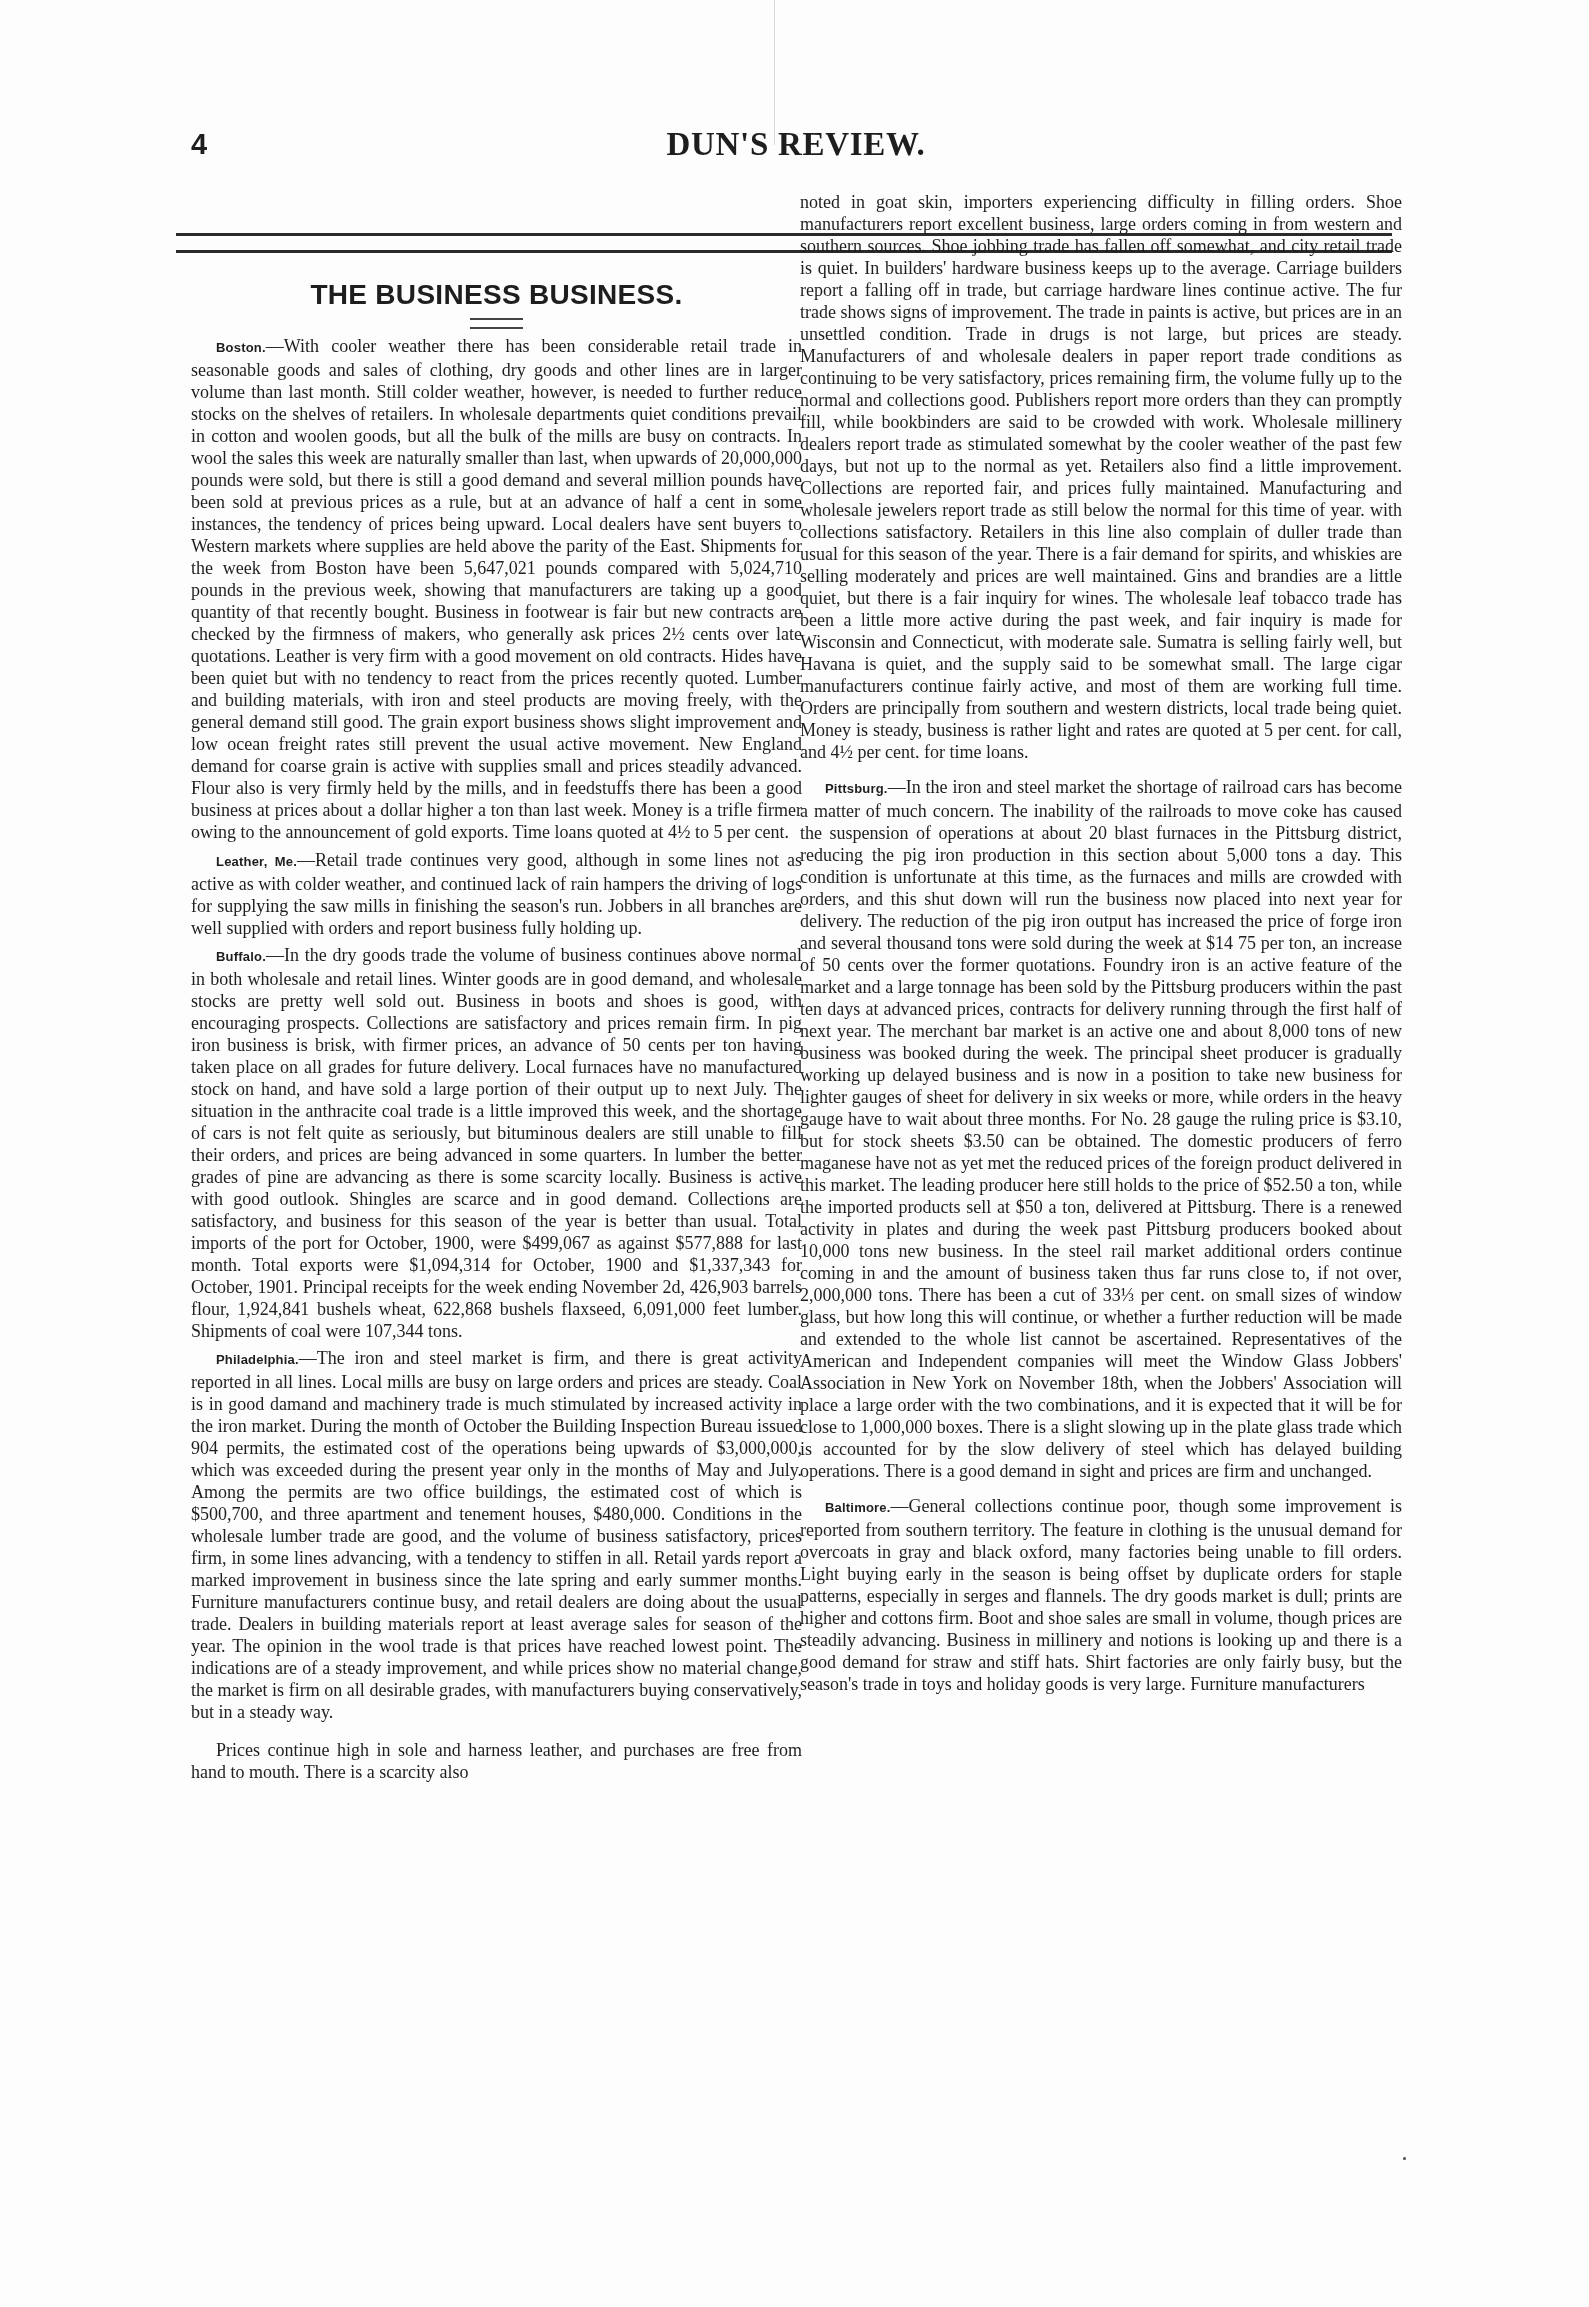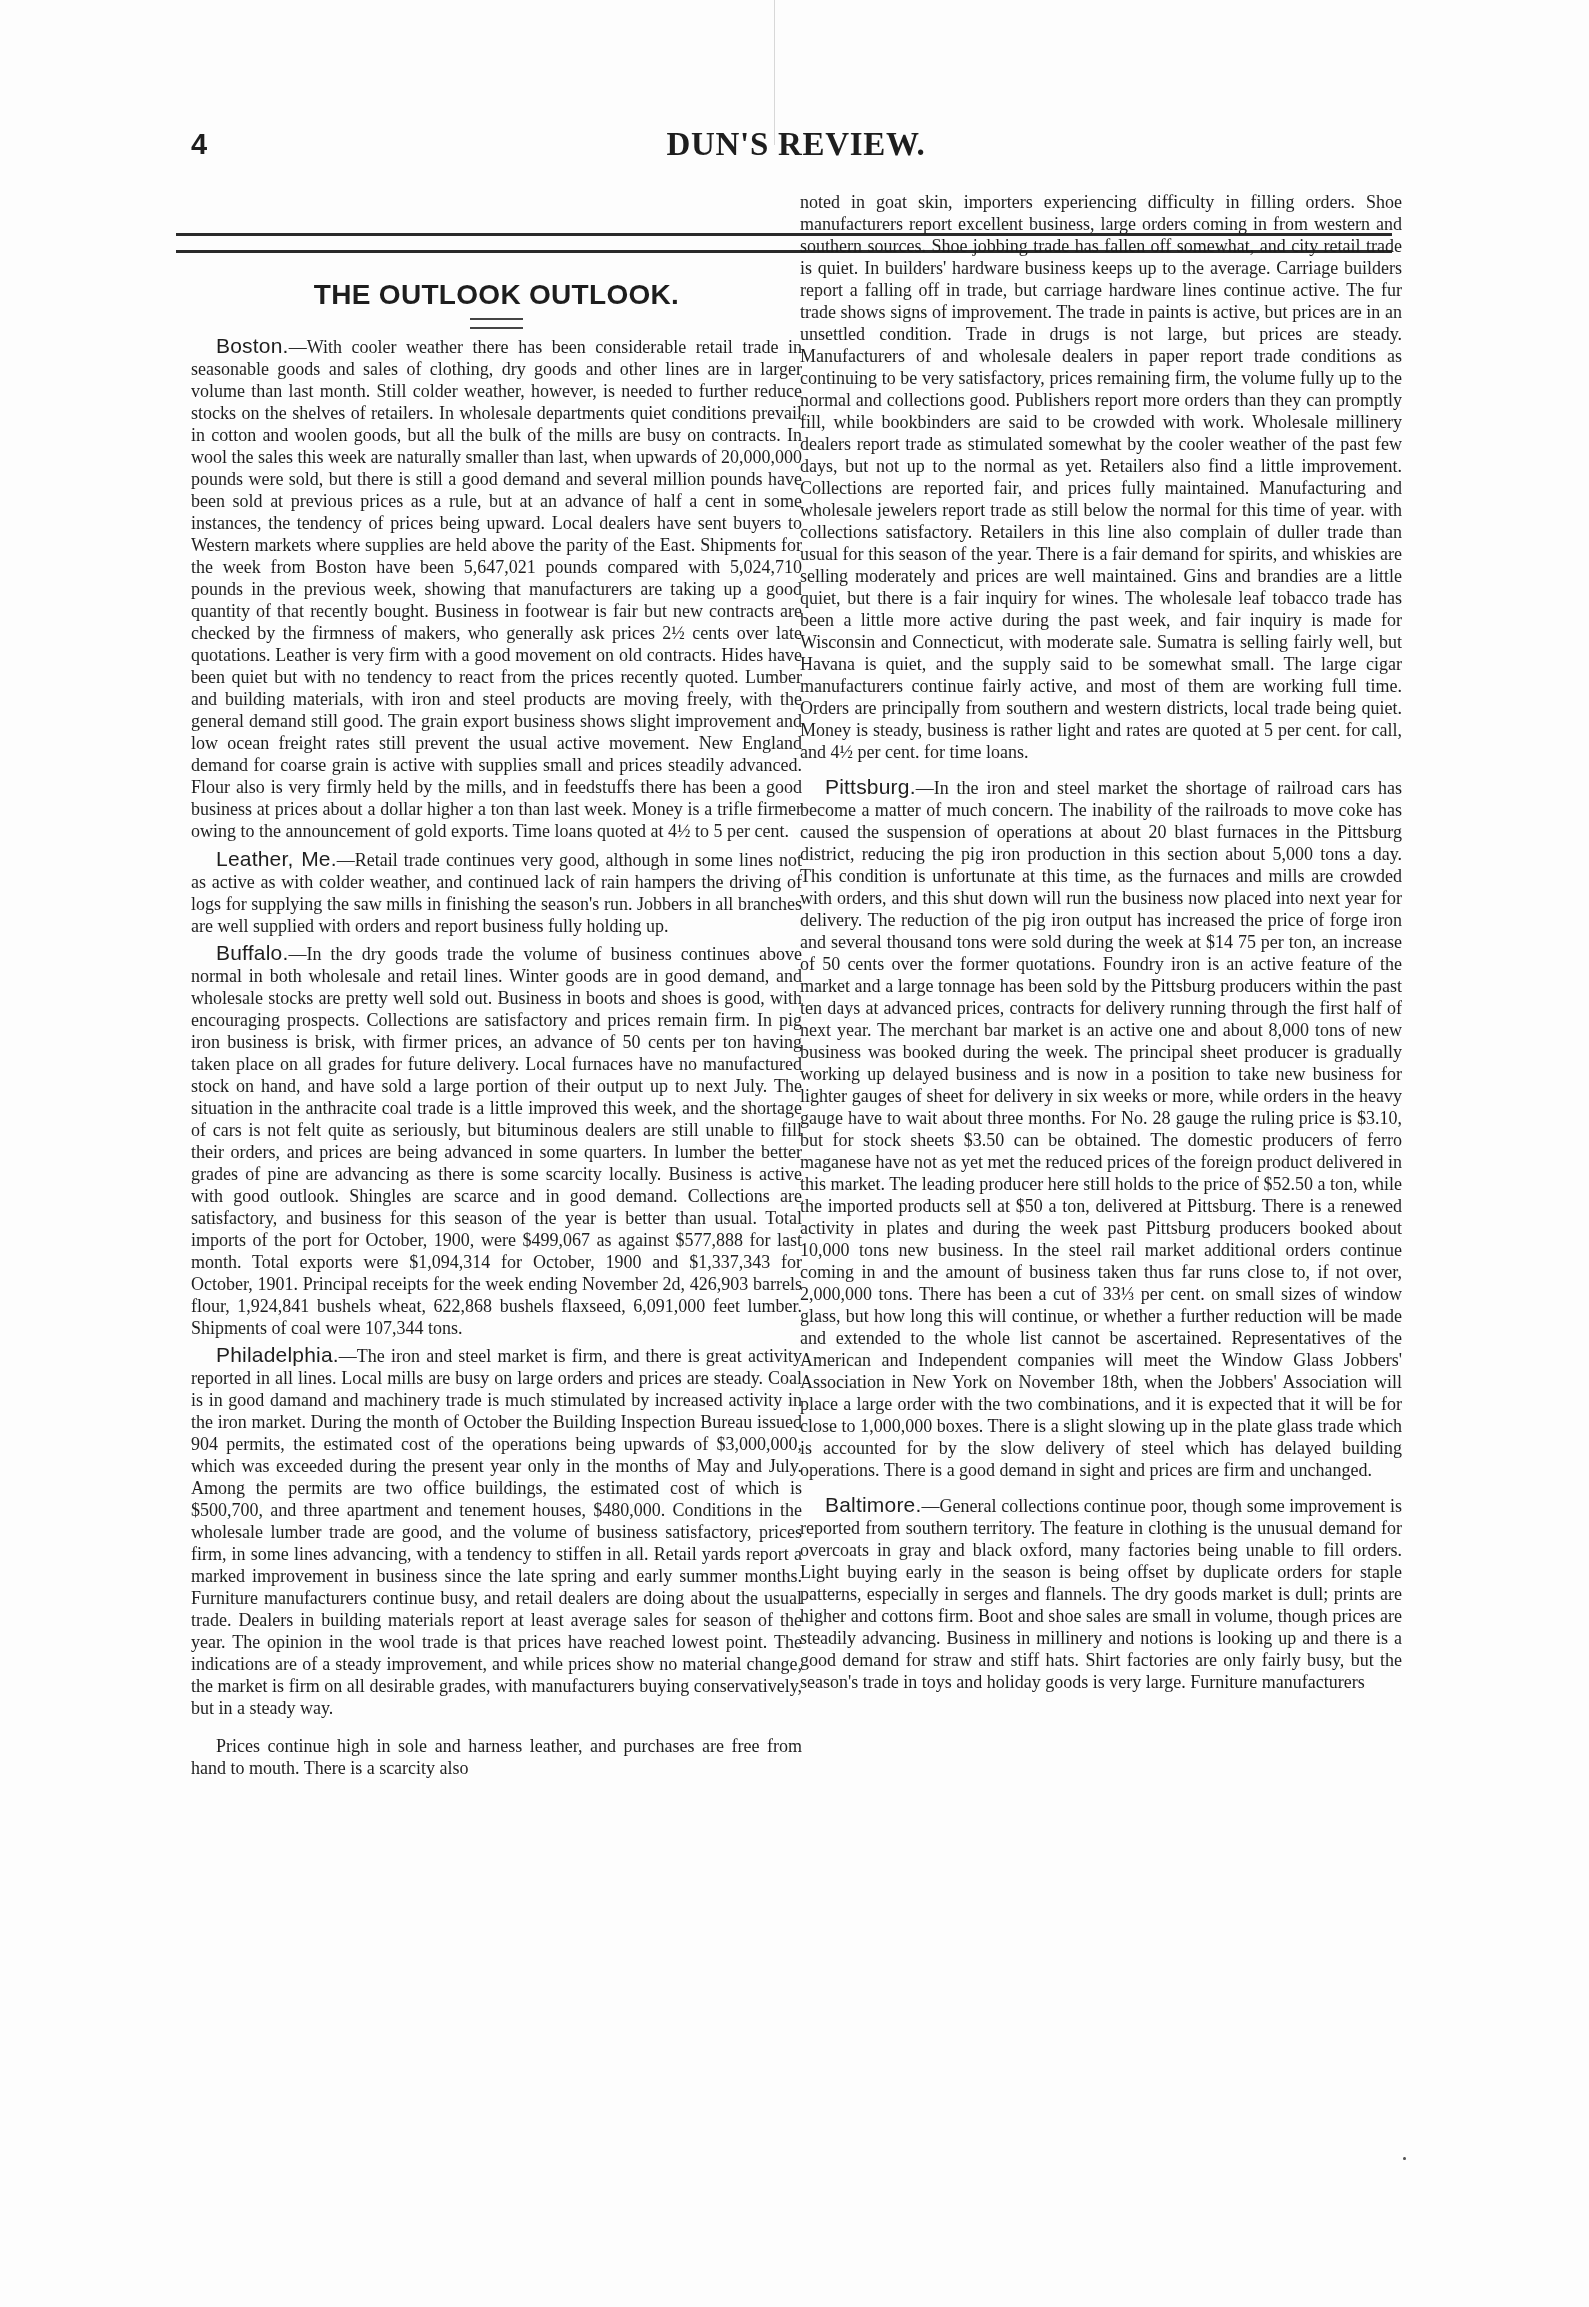--- a/index.html
+++ b/index.html
@@ -47,42 +47,42 @@
     text-align: center; font-family: "Liberation Serif", serif;
     font-weight: bold; font-size: 20px; line-height: 24px;
     margin: 0 0 0 0;
   }
   .short-rule {
     width: 53px; height: 2px; background: #444; margin: 5.3px auto 6.6px auto;
   }
   .para { margin: 0; text-indent: 25px; }
   .para + .para { margin-top: 5.3px; }
   .city {
-    font-family: "Liberation Sans", sans-serif; font-weight: normal;
-    font-size: 21px; letter-spacing: 0.2px;
+    font-family: "Liberation Sans", sans-serif; font-weight: bold;
+    font-size: 13px; letter-spacing: 0.2px;
   }
   .stray-dot {
     position: absolute; width: 2.6px; height: 3.3px; background: #555; border-radius: 50%;
   }
 </style>
 </head>
 <body>
 
 <div class="fold"></div>
 
 <div class="page-header">
   <span class="page-num">4</span>
   <div class="masthead">DUN'S REVIEW.</div>
 </div>
 
 <div class="rule" style="top:233px;"></div>
 <div class="rule" style="top:250px;"></div>
 
 <div class="col col-left" style="top:276px;">
-  <h1 class="headline">THE OUTLOOK OUTLOOK.</h1>
+  <h1 class="headline">THE BUSINESS BUSINESS.</h1>
   <div class="short-rule"></div>
   <div class="short-rule"></div>
 
   <p class="para"><span class="city">Boston.</span><span>—With cooler weather there has been considerable retail trade in seasonable goods and sales of clothing, dry goods and other lines are in larger volume than last month. Still colder weather, however, is needed to further reduce stocks on the shelves of retailers. In wholesale departments quiet conditions prevail in cotton and woolen goods, but all the bulk of the mills are busy on contracts. In wool the sales this week are naturally smaller than last, when upwards of 20,000,000 pounds were sold, but there is still a good demand and several million pounds have been sold at previous prices as a rule, but at an advance of half a cent in some instances, the tendency of prices being upward. Local dealers have sent buyers to Western markets where supplies are held above the parity of the East. Shipments for the week from Boston have been 5,647,021 pounds compared with 5,024,710 pounds in the previous week, showing that manufacturers are taking up a good quantity of that recently bought. Business in footwear is fair but new contracts are checked by the firmness of makers, who generally ask prices 2½ cents over late quotations. Leather is very firm with a good movement on old contracts. Hides have been quiet but with no tendency to react from the prices recently quoted. Lumber and building materials, with iron and steel products are moving freely, with the general demand still good. The grain export business shows slight improvement and low ocean freight rates still prevent the usual active movement. New England demand for coarse grain is active with supplies small and prices steadily advanced. Flour also is very firmly held by the mills, and in feedstuffs there has been a good business at prices about a dollar higher a ton than last week. Money is a trifle firmer owing to the announcement of gold exports. Time loans quoted at 4½ to 5 per cent.</span></p>
 
   <p class="para"><span class="city">Leather, Me.</span><span>—Retail trade continues very good, although in some lines not as active as with colder weather, and continued lack of rain hampers the driving of logs for supplying the saw mills in finishing the season's run. Jobbers in all branches are well supplied with orders and report business fully holding up.</span></p>
 
   <p class="para"><span class="city">Buffalo.</span><span>—In the dry goods trade the volume of business continues above normal in both wholesale and retail lines. Winter goods are in good demand, and wholesale stocks are pretty well sold out. Business in boots and shoes is good, with encouraging prospects. Collections are satisfactory and prices remain firm. In pig iron business is brisk, with firmer prices, an advance of 50 cents per ton having taken place on all grades for future delivery. Local furnaces have no manufactured stock on hand, and have sold a large portion of their output up to next July. The situation in the anthracite coal trade is a little improved this week, and the shortage of cars is not felt quite as seriously, but bituminous dealers are still unable to fill their orders, and prices are being advanced in some quarters. In lumber the better grades of pine are advancing as there is some scarcity locally. Business is active with good outlook. Shingles are scarce and in good demand. Collections are satisfactory, and business for this season of the year is better than usual. Total imports of the port for October, 1900, were $499,067 as against $577,888 for last month. Total exports were $1,094,314 for October, 1900 and $1,337,343 for October, 1901. Principal receipts for the week ending November 2d, 426,903 barrels flour, 1,924,841 bushels wheat, 622,868 bushels flaxseed, 6,091,000 feet lumber. Shipments of coal were 107,344 tons.</span></p>
 
   <p class="para"><span class="city">Philadelphia.</span><span>—The iron and steel market is firm, and there is great activity reported in all lines. Local mills are busy on large orders and prices are steady. Coal is in good damand and machinery trade is much stimulated by increased activity in the iron market. During the month of October the Building Inspection Bureau issued 904 permits, the estimated cost of the operations being upwards of $3,000,000, which was exceeded during the present year only in the months of May and July. Among the permits are two office buildings, the estimated cost of which is $500,700, and three apartment and tenement houses, $480,000. Conditions in the wholesale lumber trade are good, and the volume of business satisfactory, prices firm, in some lines advancing, with a tendency to stiffen in all. Retail yards report a marked improvement in business since the late spring and early summer months. Furniture manufacturers continue busy, and retail dealers are doing about the usual trade. Dealers in building materials report at least average sales for season of the year. The opinion in the wool trade is that prices have reached lowest point. The indications are of a steady improvement, and while prices show no material change, the market is firm on all desirable grades, with manufacturers buying conservatively, but in a steady way.</span></p>

